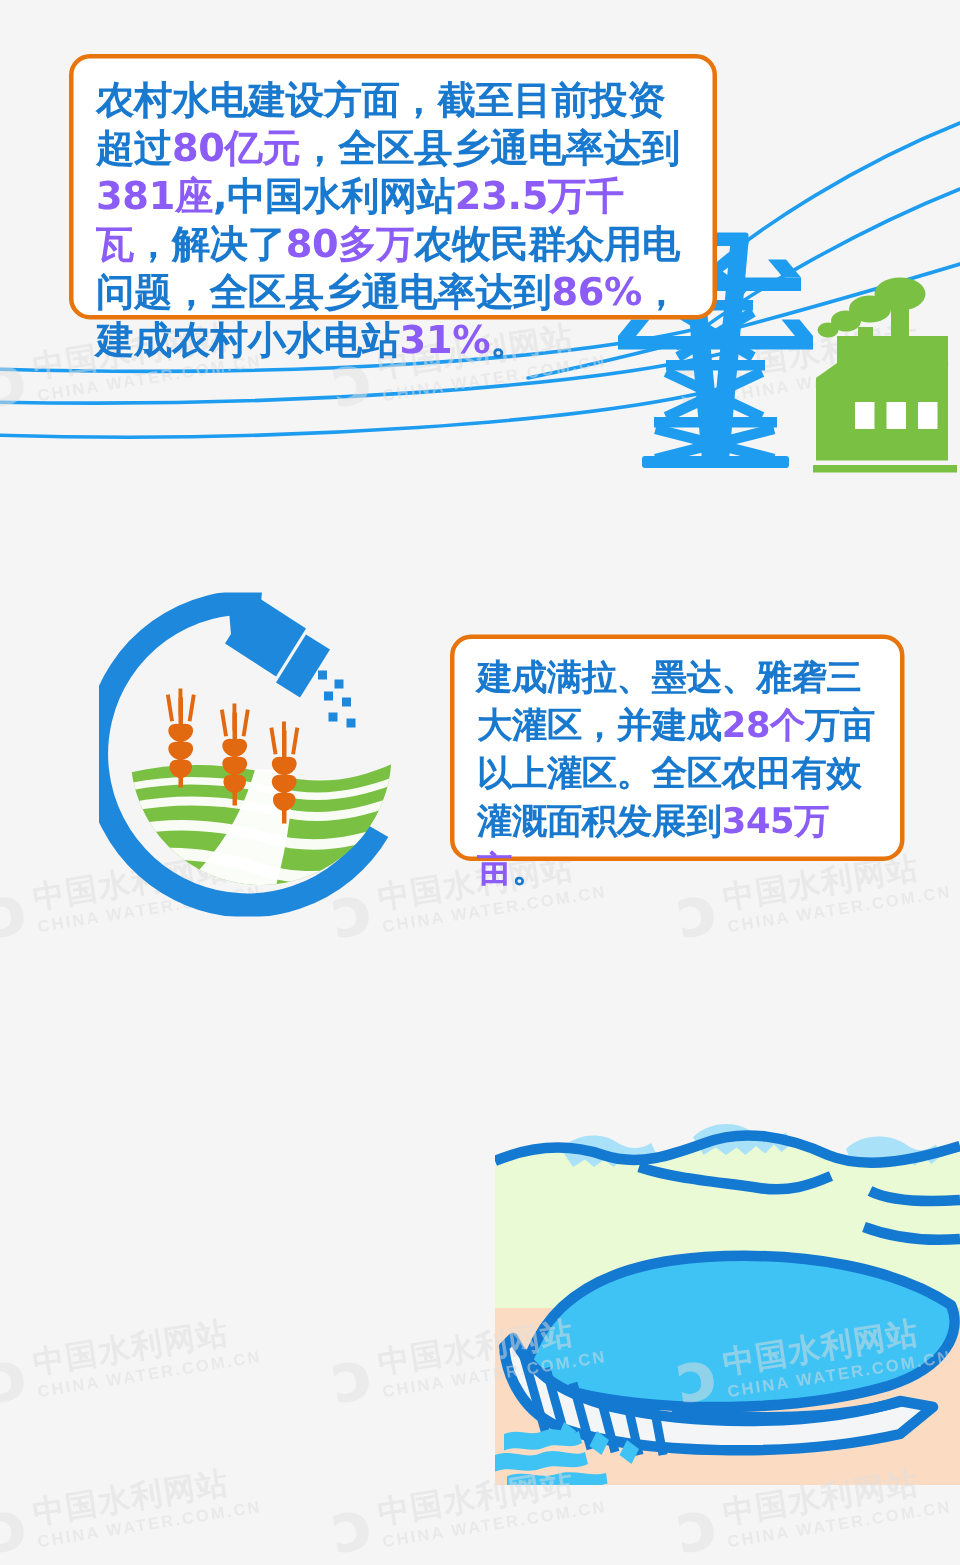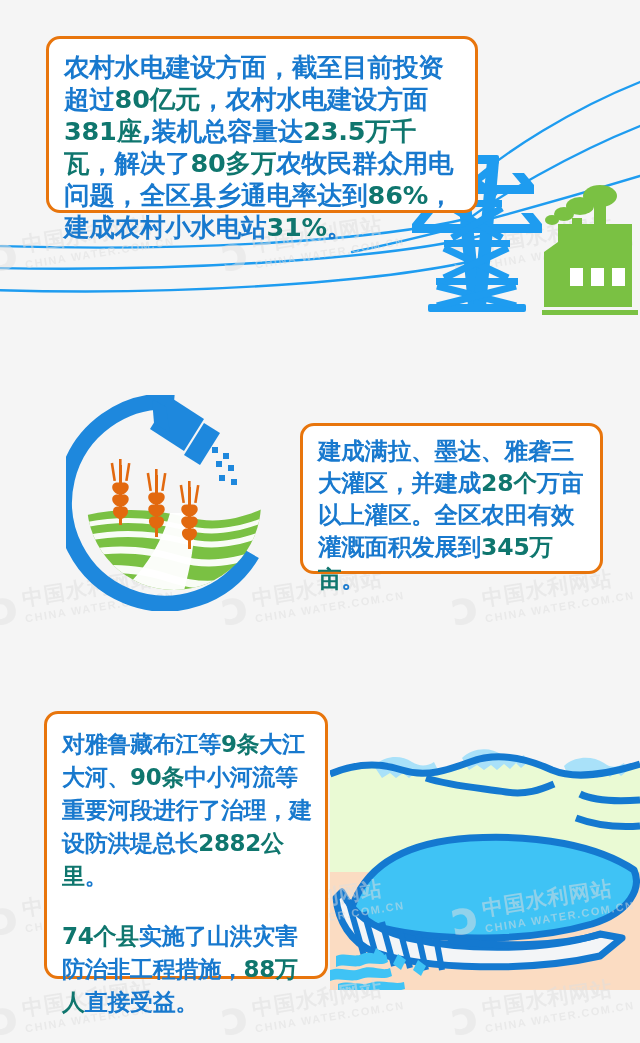--- a/index.html
+++ b/index.html
@@ -45,21 +45,21 @@
     border-radius:14px;
     box-sizing:border-box;
     z-index:6;
   }
   .card p{
     margin:0;
     color:#1879ce;
     font-weight:bold;
     font-family:"DejaVu Sans","Liberation Sans",sans-serif;
   }
-  .hl{color:#0f766e;}
+  .hl{color:#8b5cf6;}
 
   #card1{left:46px;top:36px;width:432px;height:177px;padding:12px 14px 10px 15px;}
   #card1 p{font-size:25.5px;line-height:32px;letter-spacing:-.2px;}
 
   #card2{left:300px;top:423px;width:303px;height:151px;padding:9px 10px 10px 15px;}
   #card2 p{font-size:23.5px;line-height:32px;letter-spacing:-.2px;}
 
   #card3{left:44px;top:711px;width:284px;height:268px;padding:14px 10px 10px 15px;}
   #card3 p{font-size:23px;line-height:33px;letter-spacing:-.3px;}
   #card3 p.second{margin-top:27px;}
@@ -256,31 +256,27 @@
         <path d="M0 228 c 12 -4, 20 3, 30 -1 c 12 -5, 22 3, 30 -1 l2 8 c -10 5, -20 -1, -31 3 c -11 4, -20 -2, -31 2 z"></path>
         <path d="M8 242 c 12 -4, 22 2, 32 -1 c 12 -4, 24 2, 34 -1 l1 7 c -12 4, -22 -1, -34 2 c -12 4, -22 -1, -33 1 z"></path>
         <path d="M46 206 l8 6 l-4 10 l-8 -6 z"></path>
         <path d="M68 212 l8 6 l-5 10 l-8 -6 z"></path>
         <path d="M88 218 l8 6 l-5 10 l-8 -6 z"></path>
       </g>
     </svg>
   </div>
 
   <div class="card" id="card1">
-    <p><span>农村水电建设方面，截至目前投资超过</span><span class="hl">80亿元</span><span>，农村水电建设方面</span><span class="hl">381座</span><span>,装机总容量达</span><span class="hl">23.5万千瓦</span><span>，解决了</span><span class="hl">80多万</span><span>农牧民群众用电问题，全区县乡通电率达到</span><span class="hl">86%</span><span>，建成农村小水电站</span><span class="hl">31%</span><span>。</span></p>
+    <p><span>农村水电建设方面，截至目前投资超过</span><span class="hl">80亿元</span><span>，全区县乡通电率达到</span><span class="hl">381座</span><span>,中国水利网站</span><span class="hl">23.5万千瓦</span><span>，解决了</span><span class="hl">80多万</span><span>农牧民群众用电问题，全区县乡通电率达到</span><span class="hl">86%</span><span>，建成农村小水电站</span><span class="hl">31%</span><span>。</span></p>
   </div>
 
   <div class="card" id="card2">
     <p><span>建成满拉、墨达、雅砻三大灌区，并建成</span><span class="hl">28个</span><span>万亩以上灌区。全区农田有效灌溉面积发展到</span><span class="hl">345万亩</span><span>。</span></p>
   </div>
 
-  <div class="card" id="card3">
-    <p><span>对雅鲁藏布江等</span><span class="hl">9条</span><span>大江大河、</span><span class="hl">90条</span><span>中小河流等重要河段进行了治理，建设防洪堤总长</span><span class="hl">2882公里</span><span>。</span></p>
-    <p class="second"><span class="hl">74个县</span><span>实施了山洪灾害防治非工程措施，</span><span class="hl">88万人</span><span>直接受益。</span></p>
-  </div>
 
   <div class="wm-layer">
       <div class="wm" style="left: -12px; top: 236px;">
         <span class="cmark">ɔ</span>
         <span class="wtxt">
           <span class="wcn">中国水利网站</span>
           <span class="wen">CHINA WATER.COM.CN</span>
         </span>
       </div>
       <div class="wm" style="left: 218px; top: 236px;">

